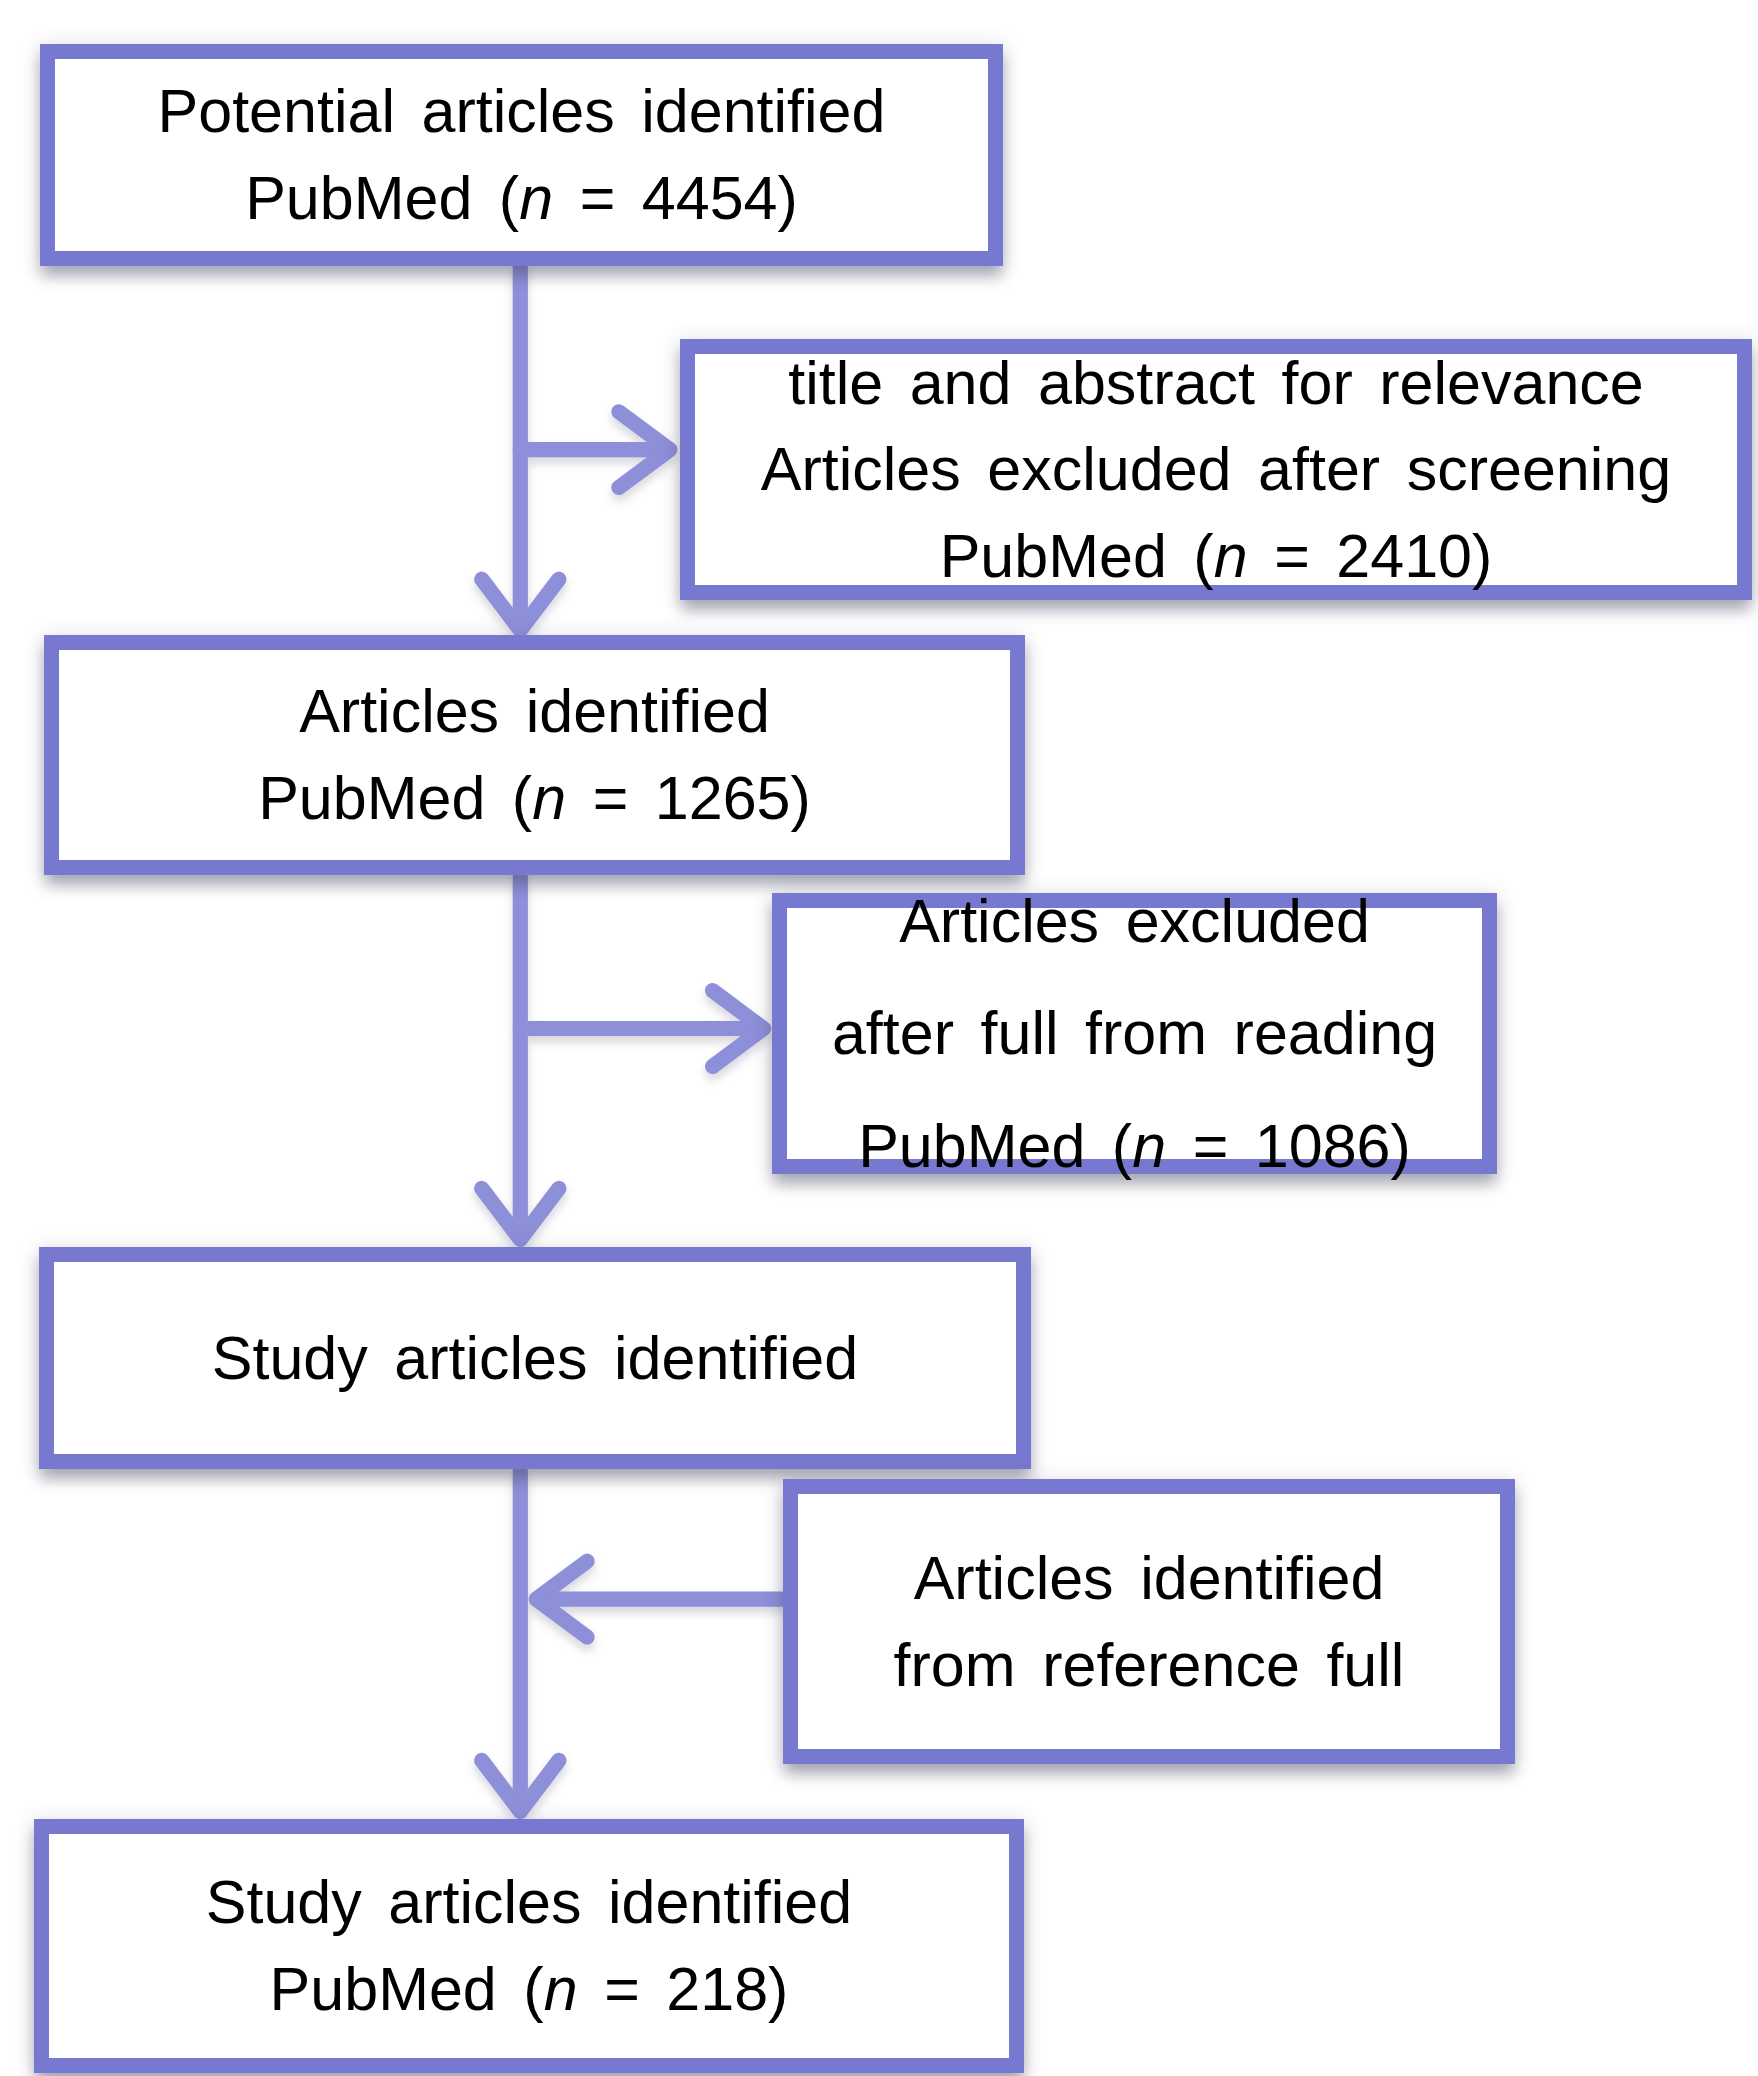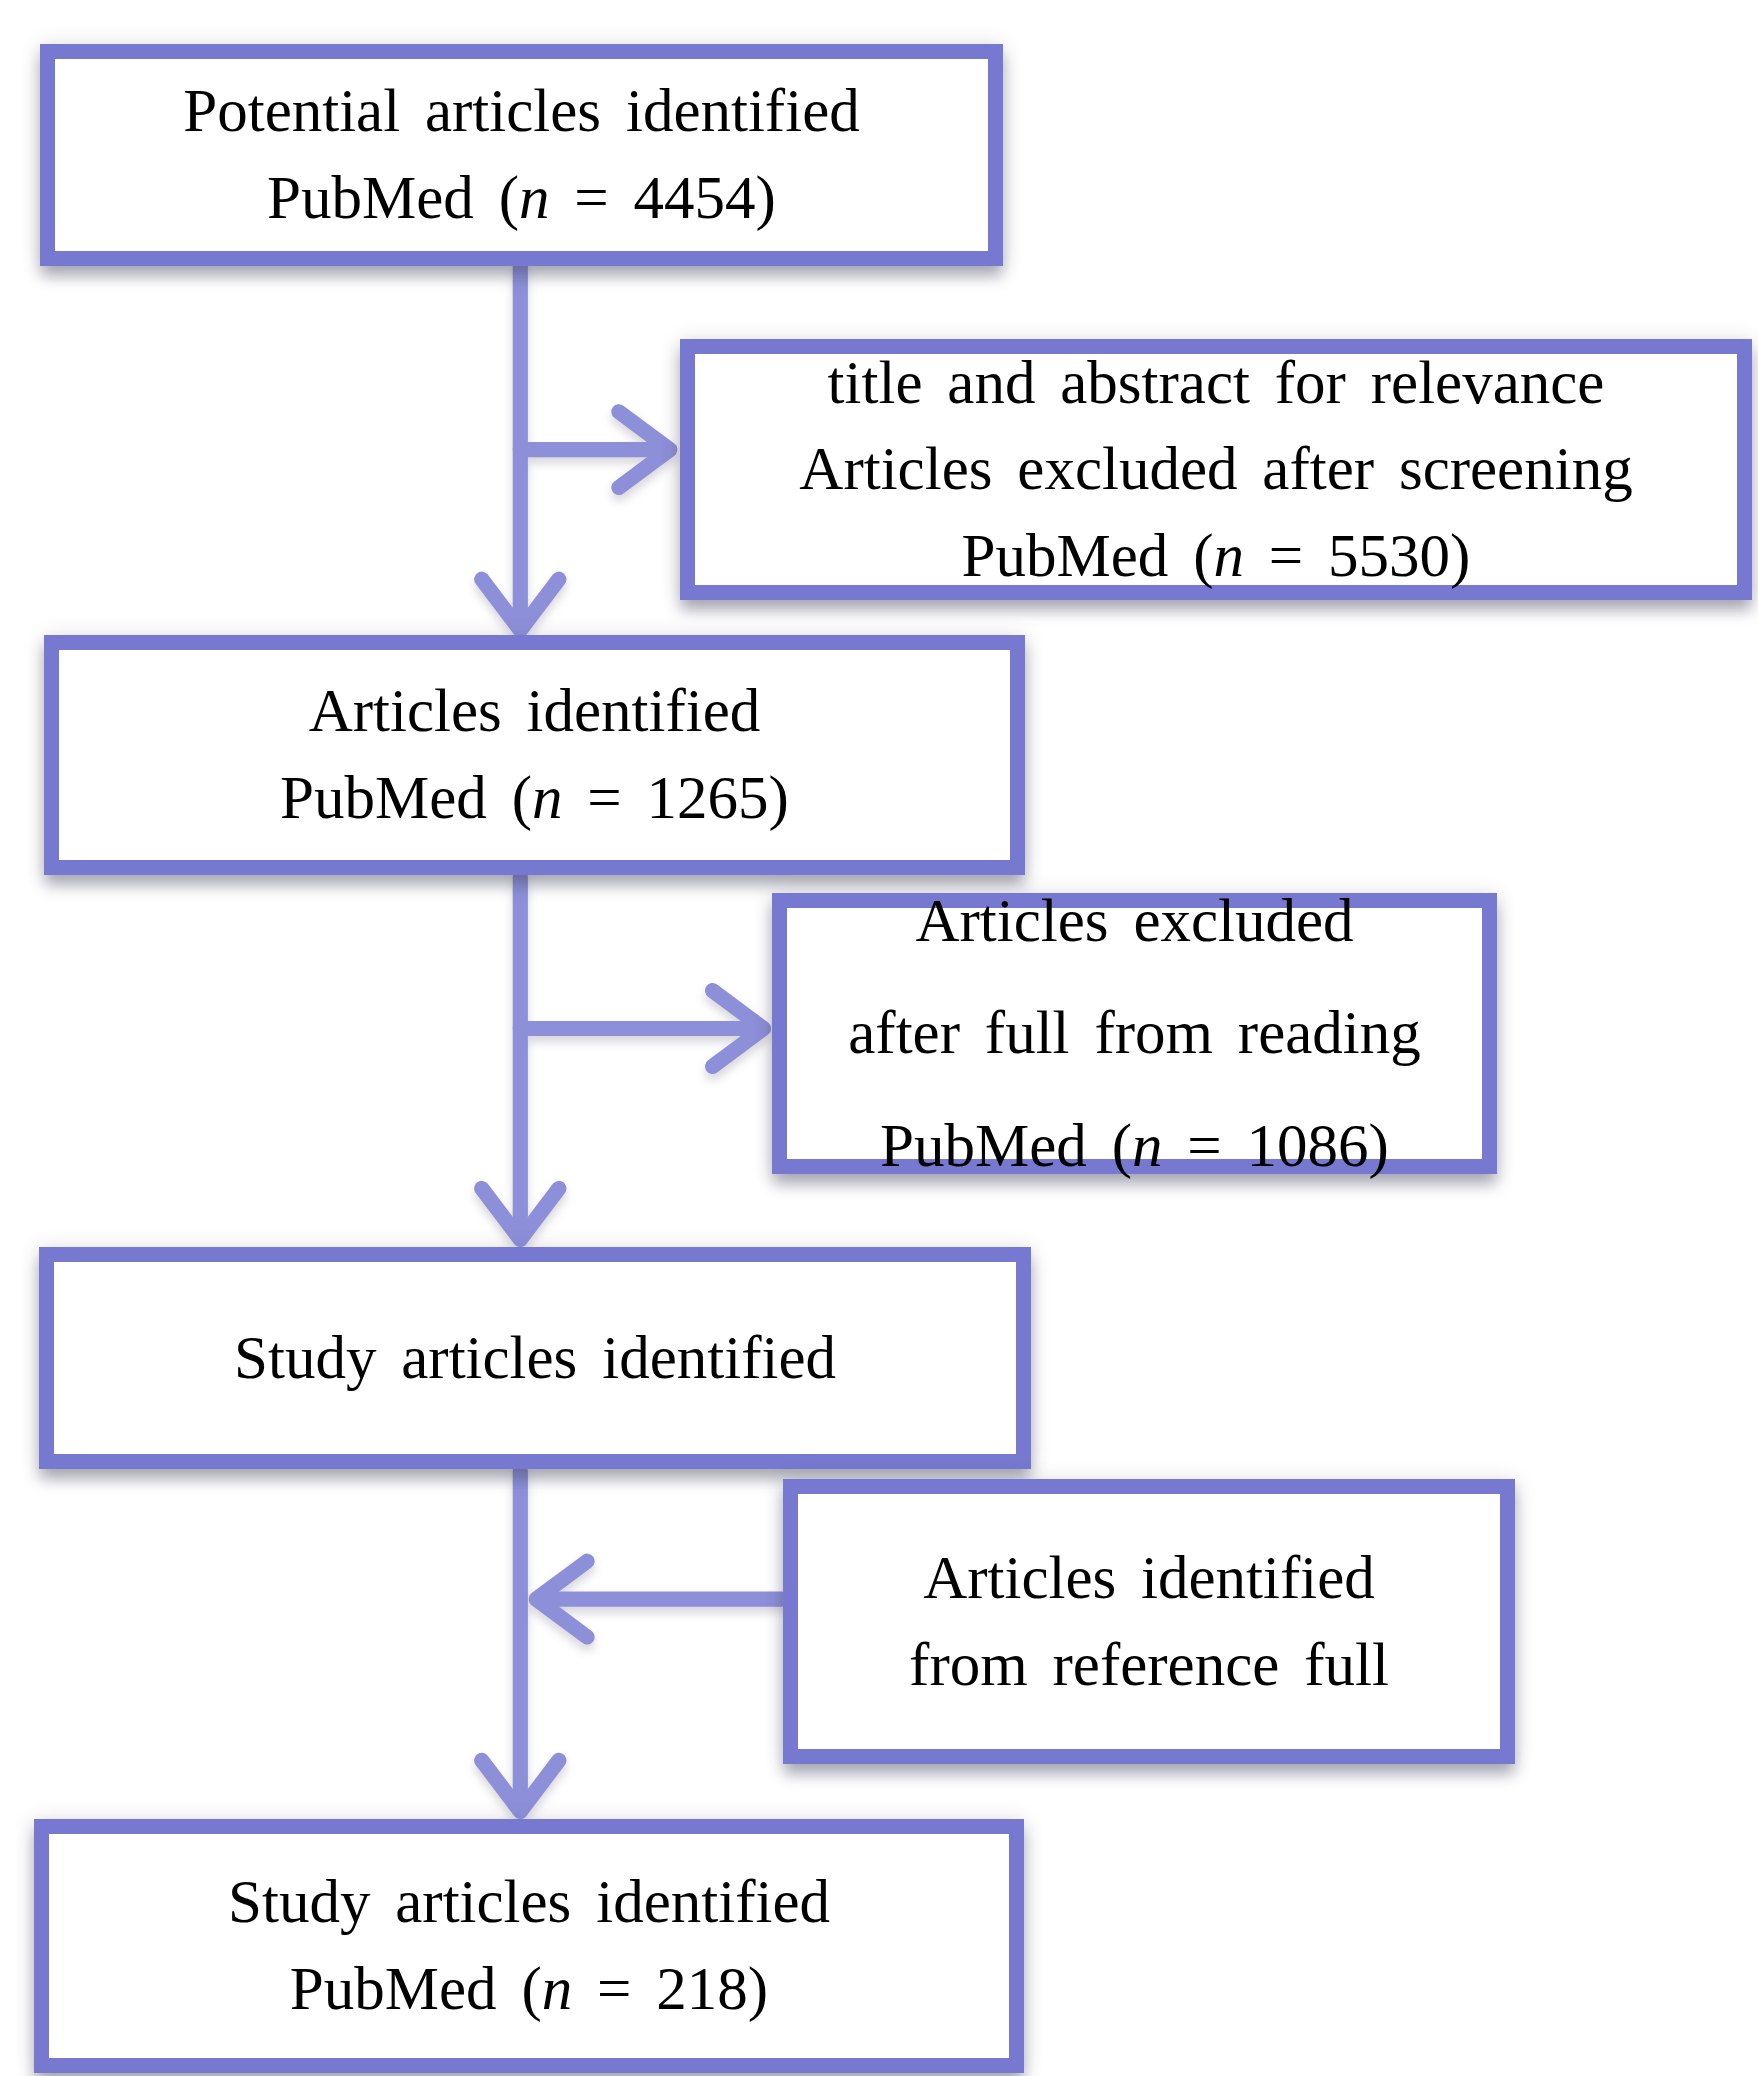--- a/index.html
+++ b/index.html
@@ -1,20 +1,20 @@
 <!DOCTYPE html>
 <html style="font-size:11px"><head>
 <meta charset="utf-8">
 <style>
   html,body { margin:0; padding:0; background:#ffffff; }
   #canvas {
     position:relative;
     width:1758px; height:2077px;
     background:#ffffff;
-    font-family:Liberation Serif, serif;
+    font-family:Liberation Sans, sans-serif;
     overflow:hidden;
     --border:#7679cf;
     --arrow:#8d90d9;
   }
   #arrows {
     position:absolute; left:0; top:0;
     color:var(--arrow);
     filter:drop-shadow(0 6.2px 4.8px rgba(70,70,100,0.22));
   }
   .fbox {
@@ -59,21 +59,21 @@
   </svg>
 
   <div class="fbox" style="left:40px; top:44px; width:963px; height:222px;">
       <div class="line"><span>Potential articles identified</span></div>
       <div class="line"><span>PubMed (</span><span class="it">n</span><span> = 4454)</span></div>
     </div>
 
   <div class="fbox" style="left:680px; top:339px; width:1072px; height:261px;">
       <div class="line"><span>title and abstract for relevance</span></div>
       <div class="line"><span>Articles excluded after screening</span></div>
-      <div class="line"><span>PubMed (</span><span class="it">n</span><span> = 5530)</span></div>
+      <div class="line"><span>PubMed (</span><span class="it">n</span><span> = 2410)</span></div>
     </div>
 
   <div class="fbox" style="left:44px; top:635px; width:981px; height:240px;">
       <div class="line"><span>Articles identified</span></div>
       <div class="line"><span>PubMed (</span><span class="it">n</span><span> = 1265)</span></div>
     </div>
 
   <div class="fbox" style="left:772px; top:893px; width:725px; height:281px;gap:26px;">
       <div class="line"><span>Articles excluded</span></div>
       <div class="line"><span>after full from reading</span></div>

